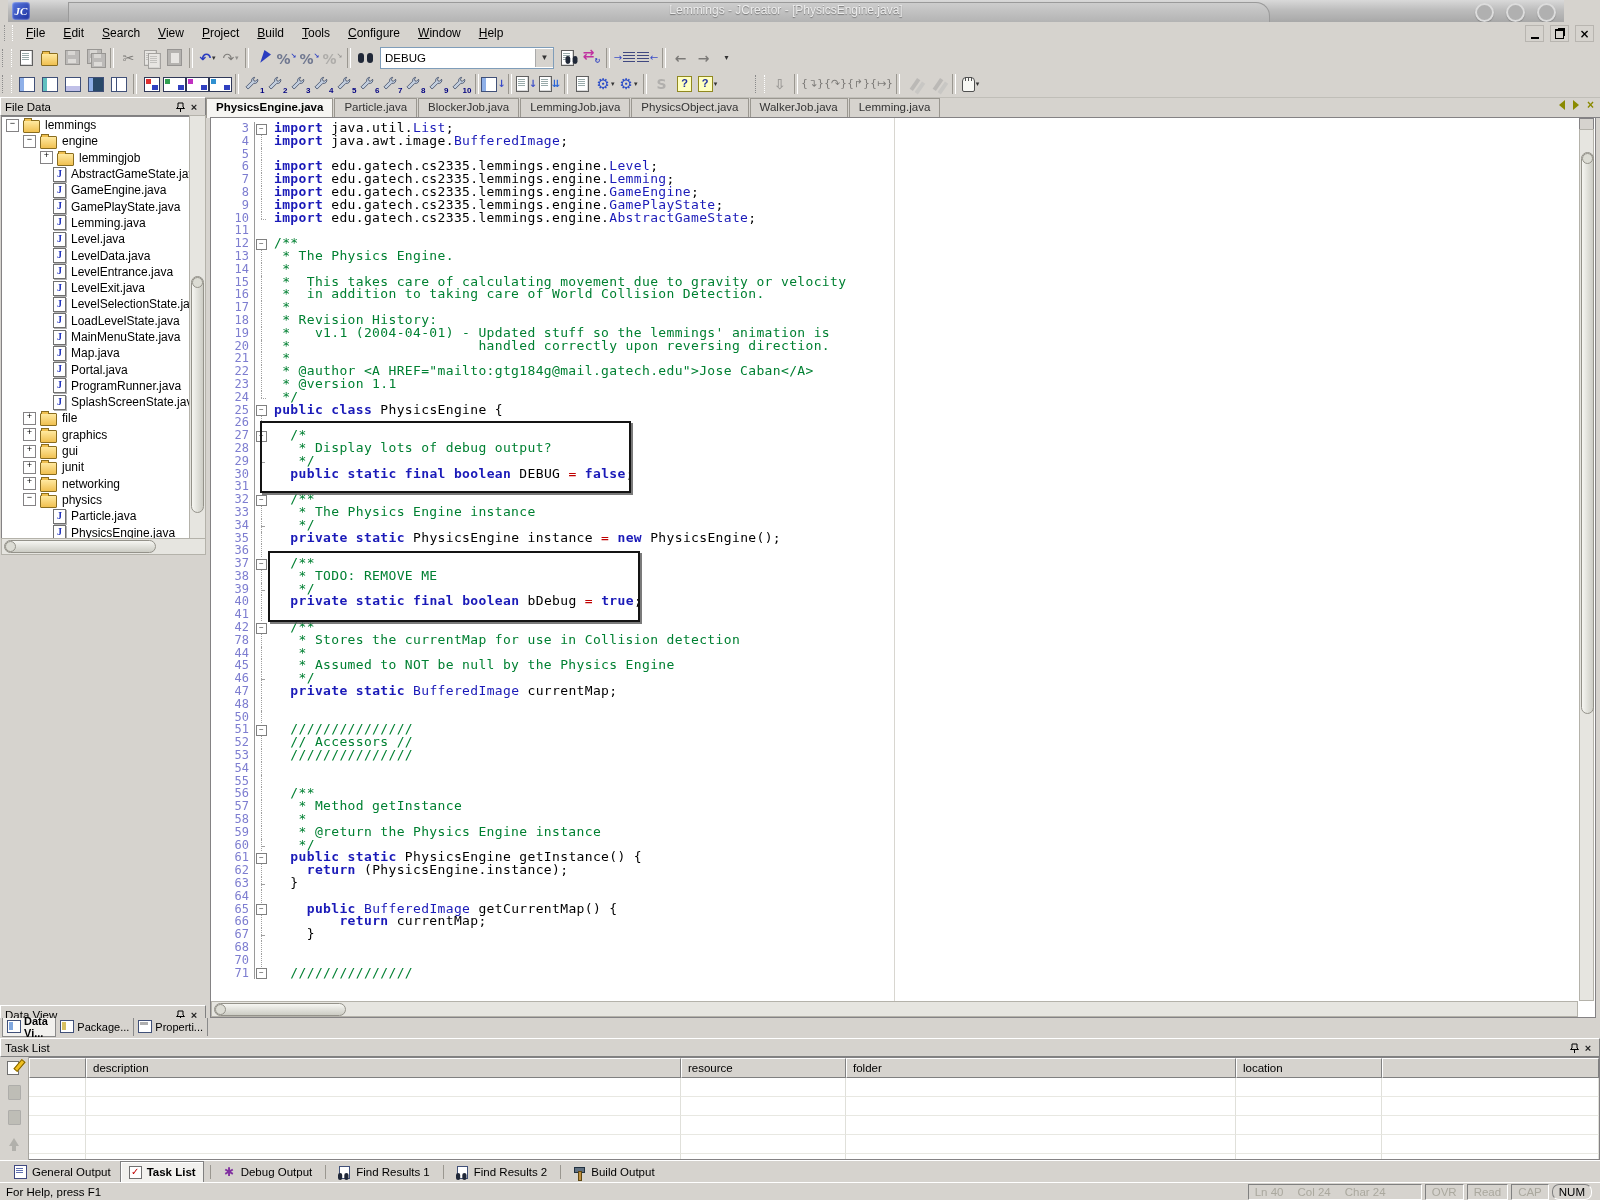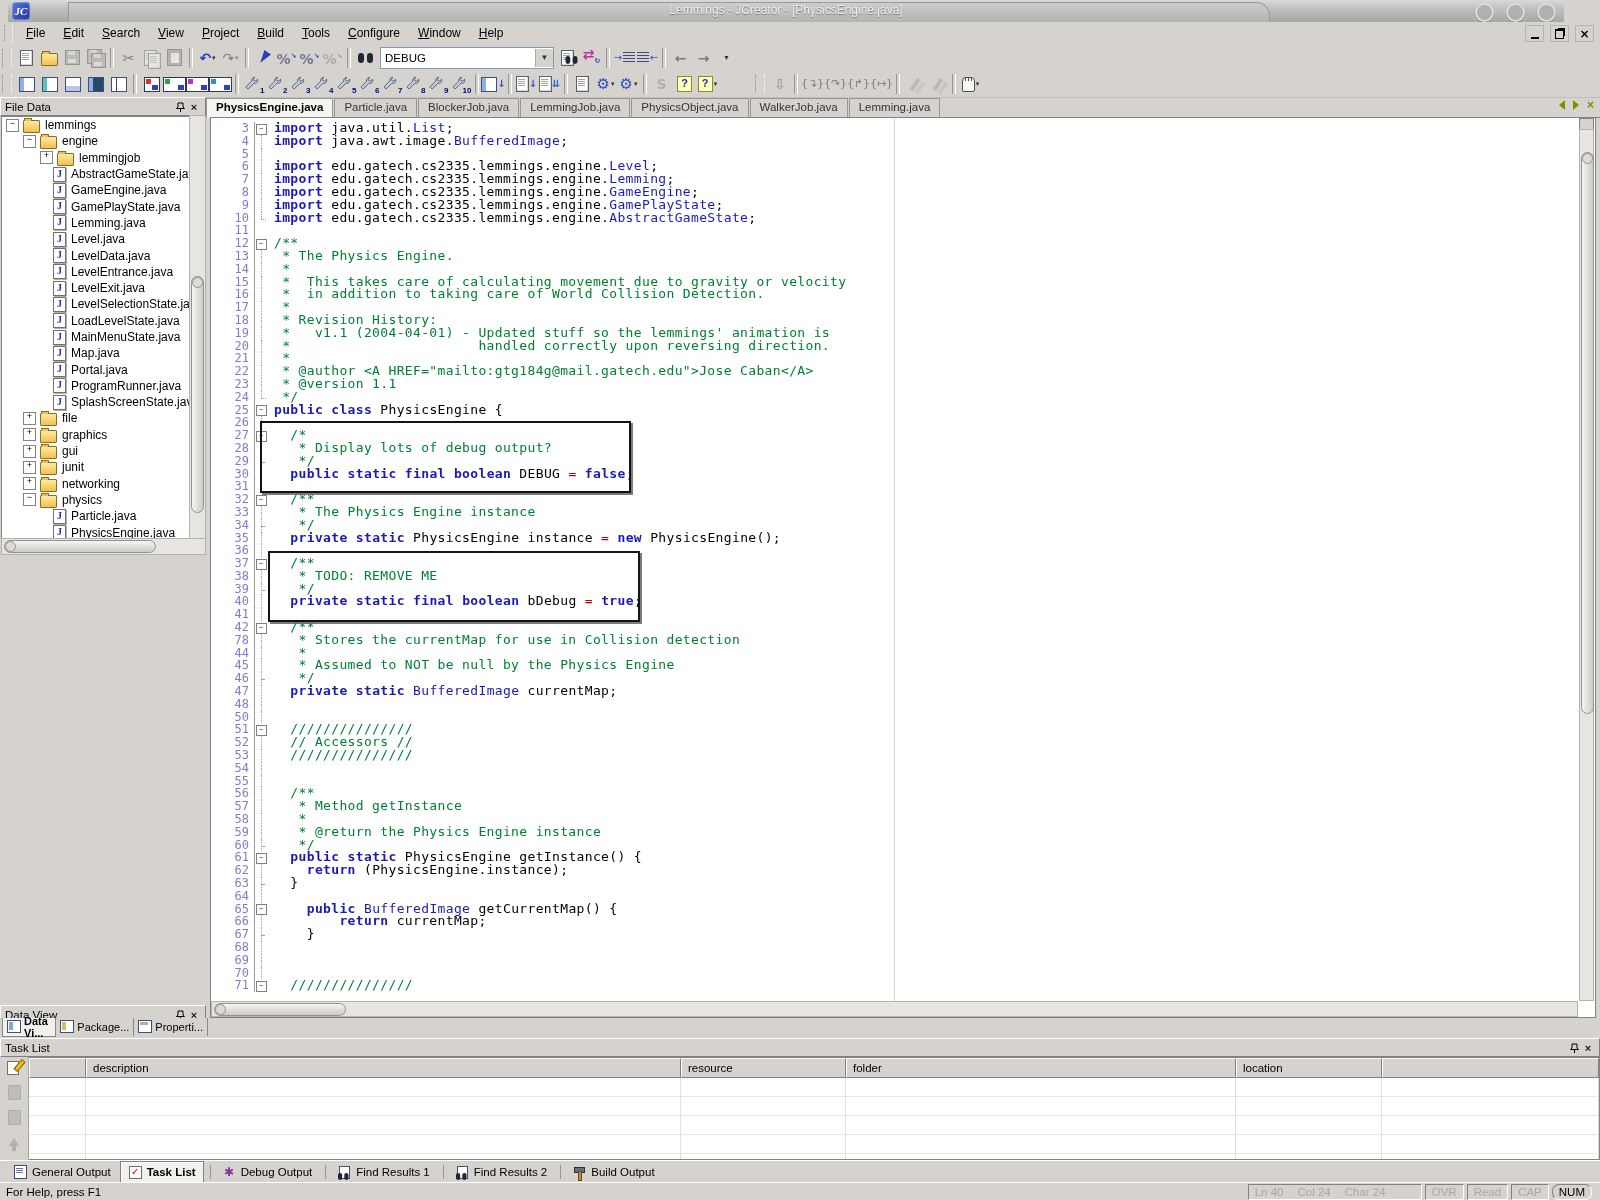--- a/index.html
+++ b/index.html
@@ -1185,25 +1185,20 @@
             <span class="ln">67</span>
             <span class="fold ft"></span>
             <pre class="ct"><span class="p">    }</span></pre>
           </div>
           <div class="crow">
             <span class="ln">68</span>
             <span class="fold fl"></span>
             <pre class="ct"></pre>
           </div>
           <div class="crow">
-            <span class="ln">69</span>
-            <span class="fold fl"></span>
-            <pre class="ct"></pre>
-          </div>
-          <div class="crow">
             <span class="ln">70</span>
             <span class="fold fl"></span>
             <pre class="ct"></pre>
           </div>
           <div class="crow">
             <span class="ln">71</span>
             <span class="fold fb"></span>
             <pre class="ct"><span class="c">  ///////////////</span></pre>
           </div>
         <div class="marginline"></div>

